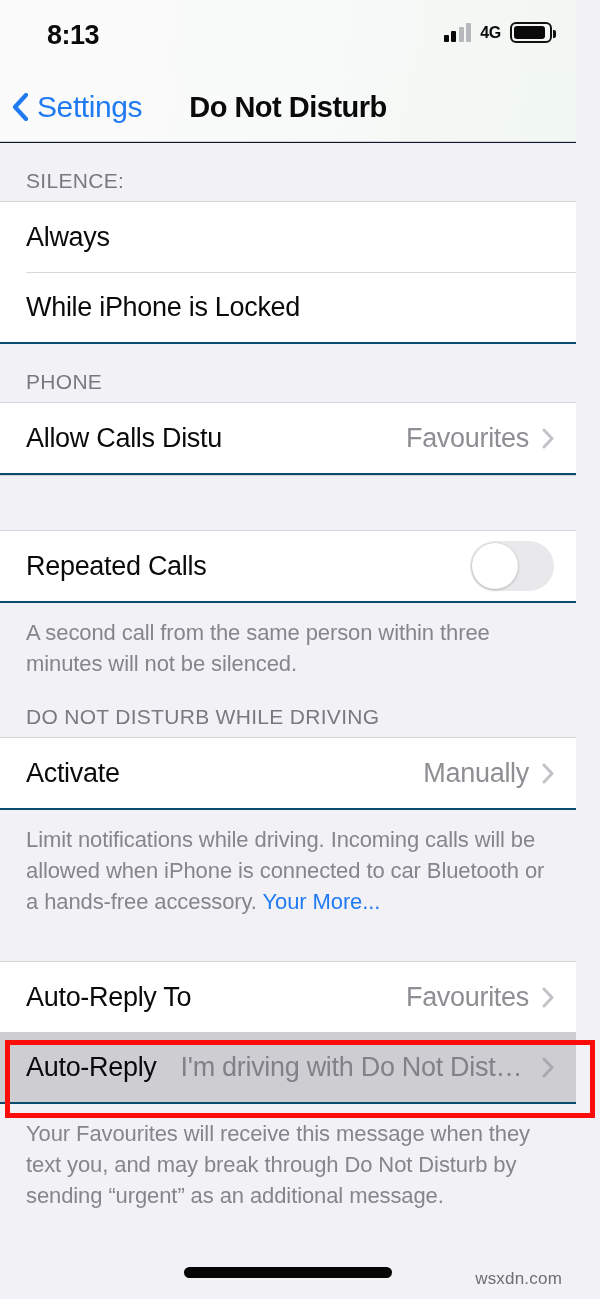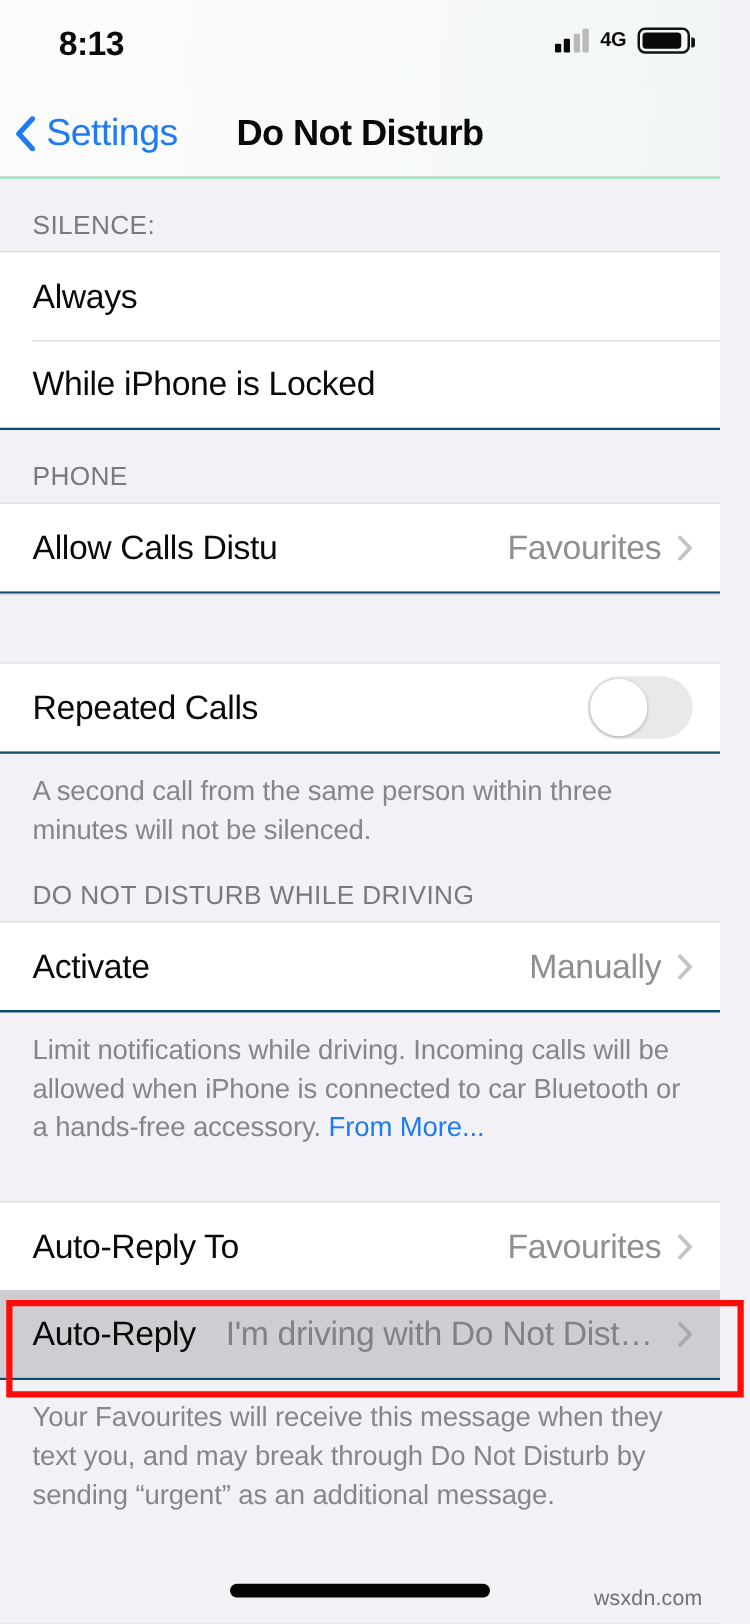--- a/index.html
+++ b/index.html
@@ -5,21 +5,21 @@
   * { box-sizing: border-box; margin: 0; padding: 0; }
   html, body {
     width: 600px; height: 1299px;
     font-family: "Liberation Sans", "DejaVu Sans", sans-serif;
     background: #f2f1f6;
     overflow: hidden;
   }
   .phone {
     position: relative;
     width: 576px; height: 1299px;
-    background: #86efac;
+    background: #0f172a;
   }
 
   
   .statusbar {
     position: absolute; top: 0; left: 0; right: 0; height: 72px;
     background: linear-gradient(100deg, #fbfbfb 0%, #f7faf8 55%, #f2f7f3 100%);
   }
   .status-time {
     position: absolute; left: 47px; top: 20px;
     font-size: 27px; font-weight: bold; color: #0a0a0a;
@@ -223,21 +223,21 @@
     <div class="list">
       <div class="row">
         <span class="row-title">Activate</span>
         <span class="row-spacer"></span>
         <span class="row-value">Manually</span>
         <svg class="chev" viewBox="0 0 12 21">
           <polyline points="2,2 10,10.5 2,19" fill="none" stroke="#c3c3c7" stroke-width="3" stroke-linecap="round" stroke-linejoin="round"></polyline>
         </svg>
       </div>
     </div>
-    <div class="footnote"><span>Limit notifications while driving. Incoming calls will be allowed when iPhone is connected to car Bluetooth or a hands-free accessory. </span><a href="#">From More...</a></div>
+    <div class="footnote"><span>Limit notifications while driving. Incoming calls will be allowed when iPhone is connected to car Bluetooth or a hands-free accessory. </span><a href="#">Your More...</a></div>
 
     <div class="plain-gap"></div>
 
     <div class="list">
       <div class="row">
         <span class="row-title">Auto-Reply To</span>
         <span class="row-spacer"></span>
         <span class="row-value">Favourites</span>
         <svg class="chev" viewBox="0 0 12 21">
           <polyline points="2,2 10,10.5 2,19" fill="none" stroke="#c3c3c7" stroke-width="3" stroke-linecap="round" stroke-linejoin="round"></polyline>

